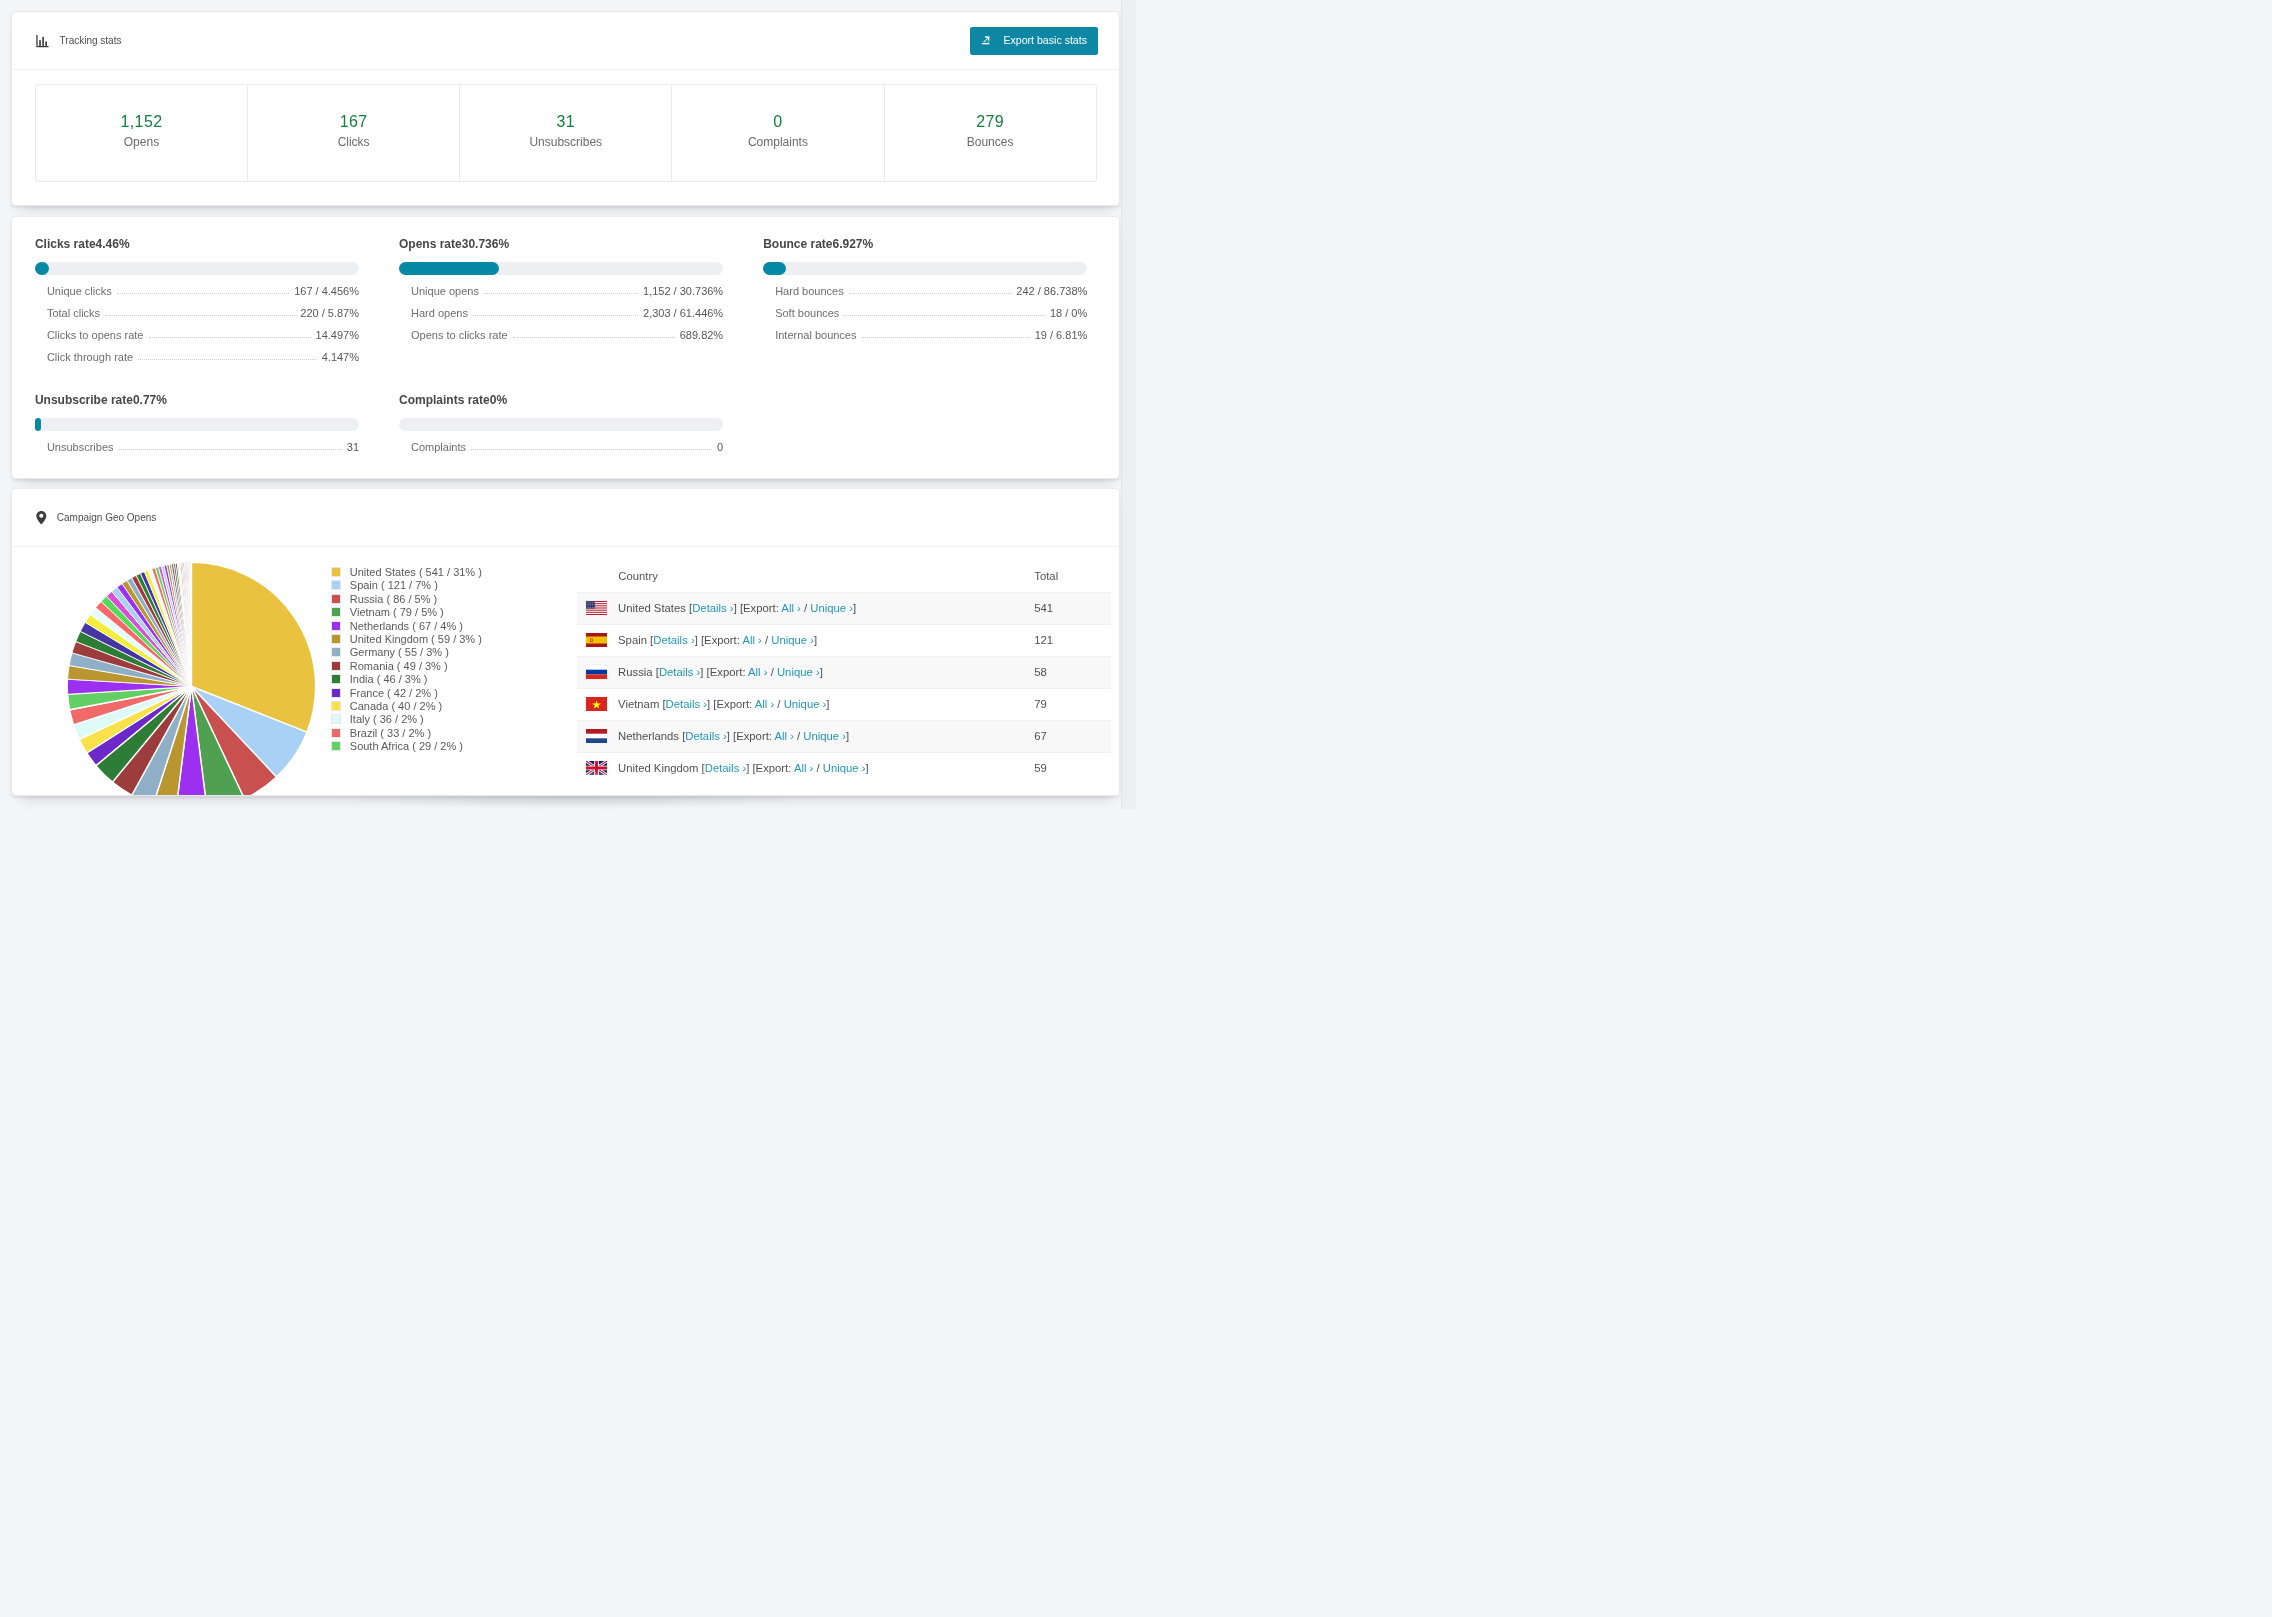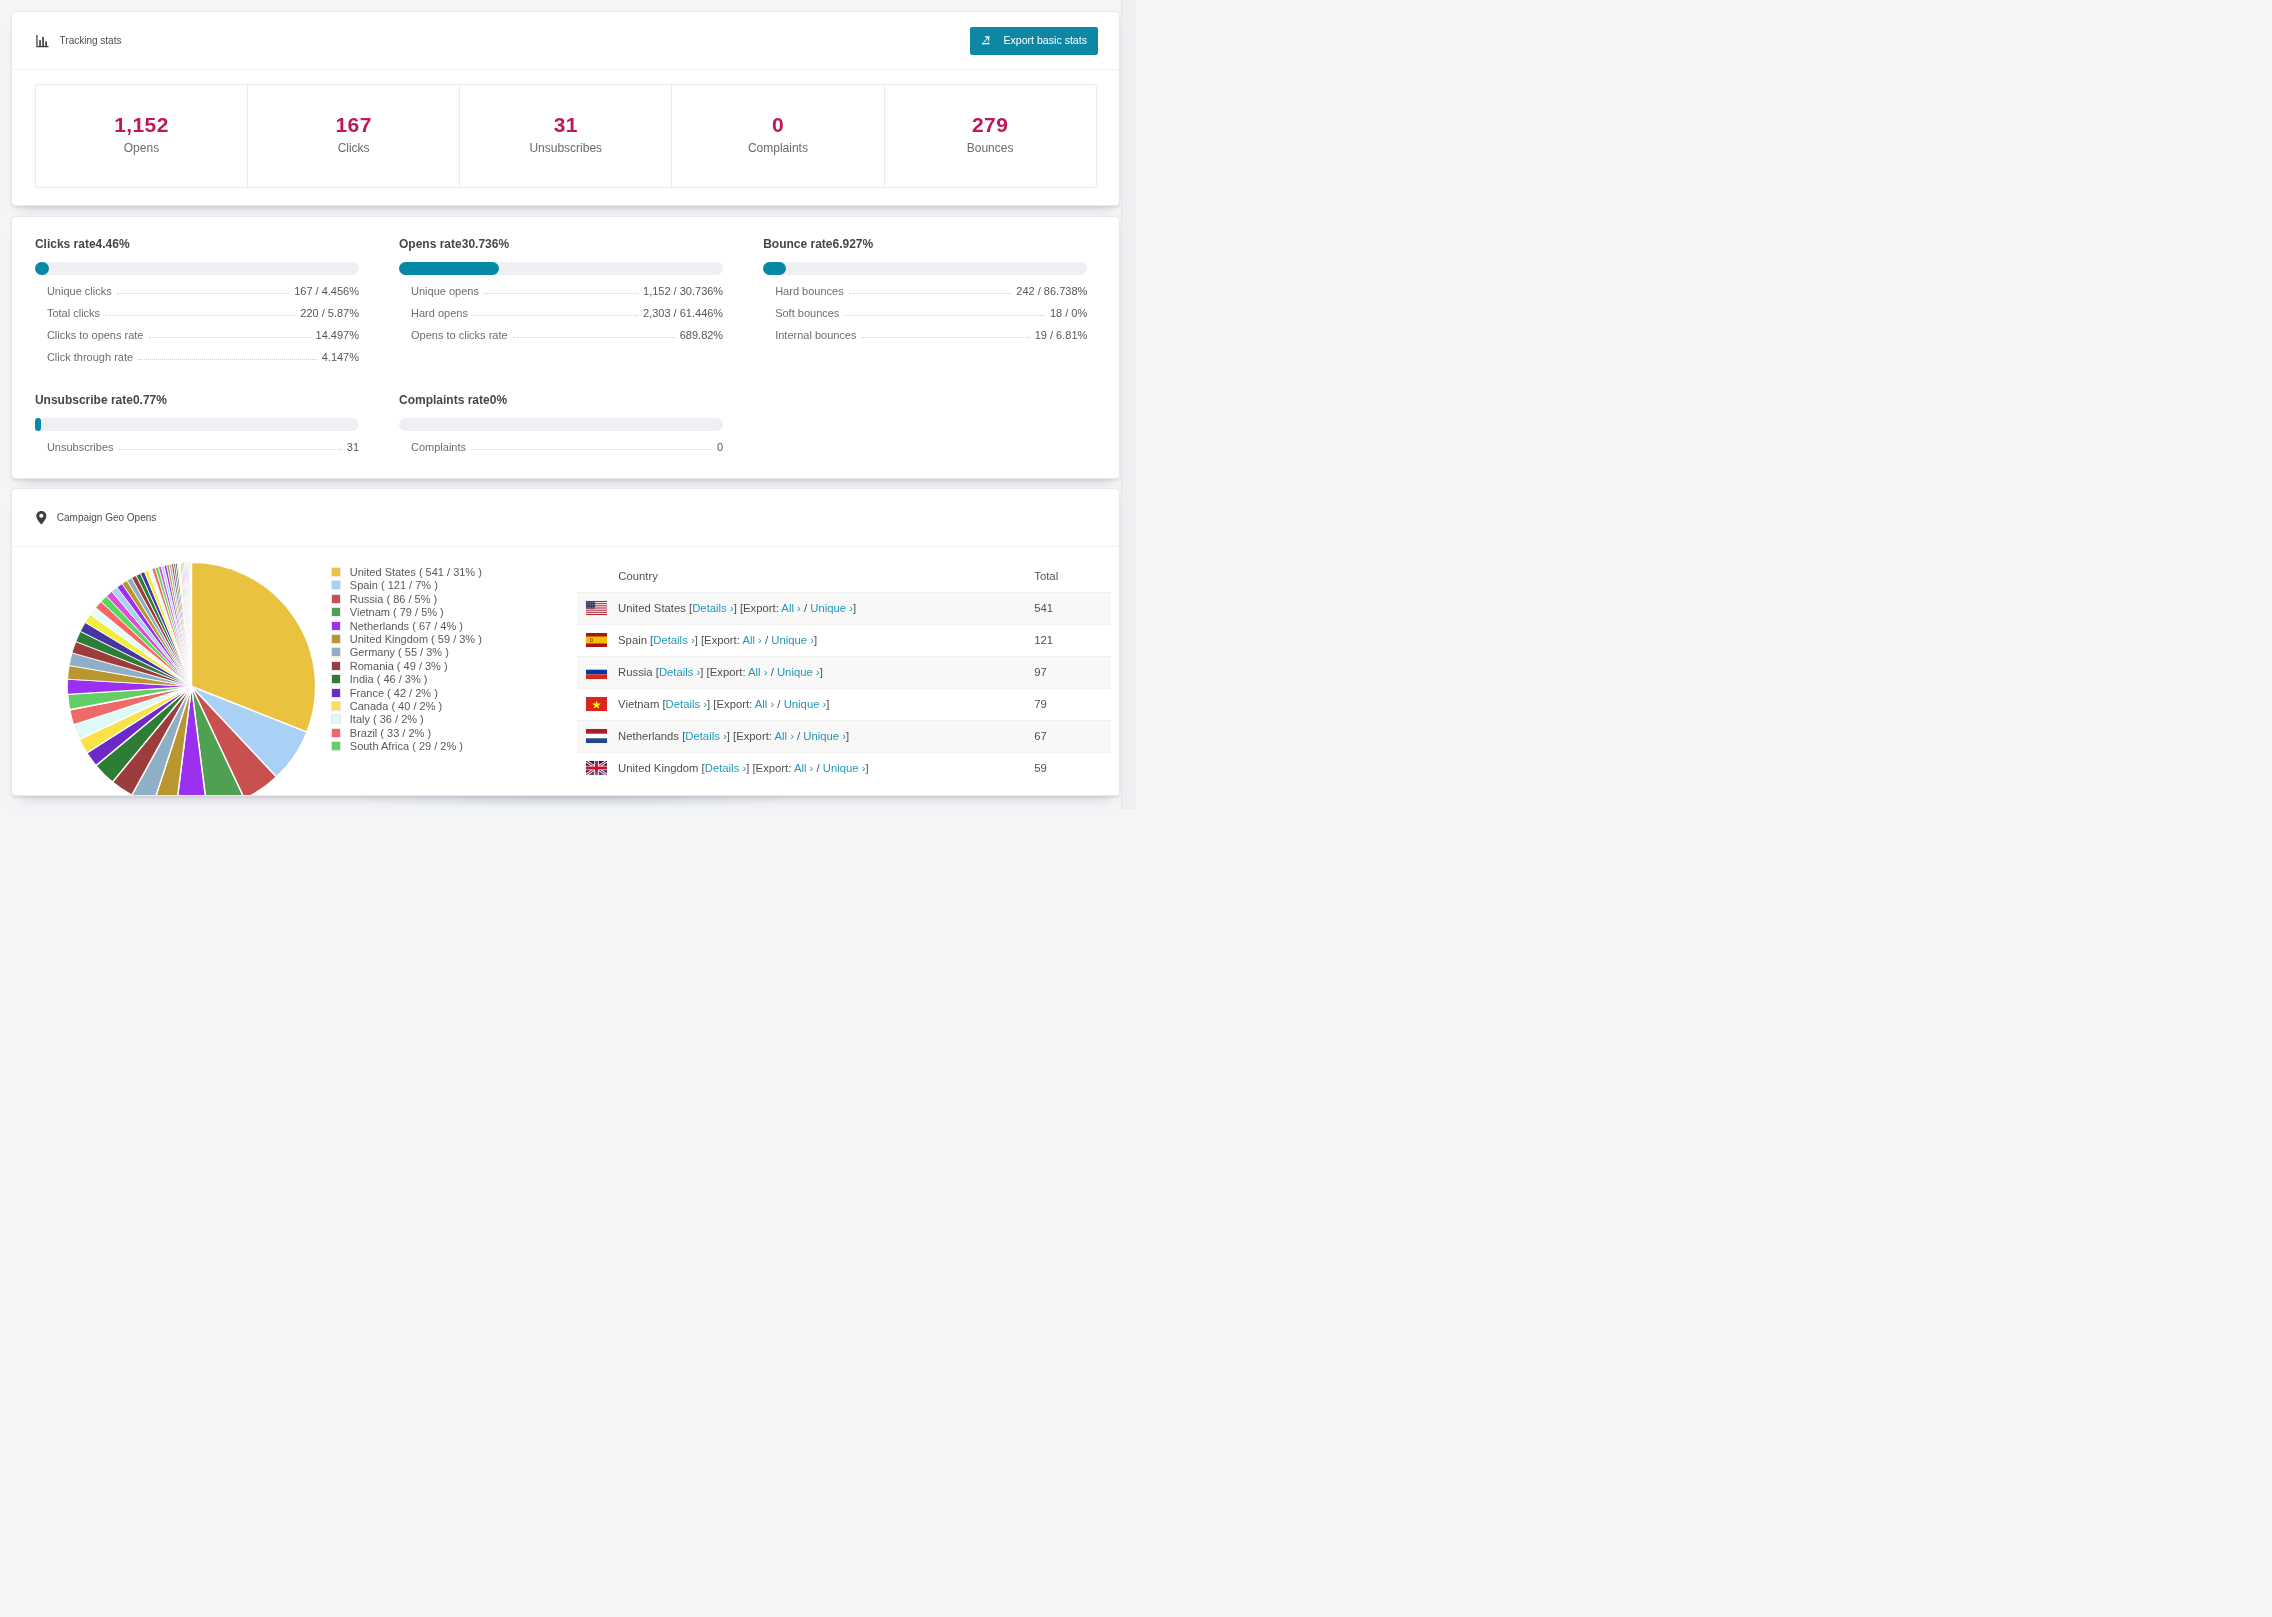--- a/index.html
+++ b/index.html
@@ -38,21 +38,21 @@
     display: flex; align-items: center; gap: 12px; cursor: pointer;
   }
 
   
   .summary {
     margin: 14px 22.6px; border: 0.7px solid #eaebee; border-radius: 2.8px; display: flex;
     background: #fff;
   }
   .sbox { flex: 1; text-align: center; padding: 28px 0 32px; }
   .sbox + .sbox { border-left: 0.7px solid #eaebee; }
-  .snum { font-size: 21px; font-weight: bold; color: #be185d; letter-spacing: 0.4px; }
+  .snum { font-size: 16px; font-weight: normal; color: #15803d; letter-spacing: 0.4px; }
   .slabel { font-size: 12px; color: #6a6a6a; margin-top: 3.5px; }
 
   
   .rates {
     padding: 20px 32px 21px 22.6px;
     display: grid; grid-template-columns: 1fr 1fr 1fr;
     column-gap: 40px; row-gap: 30px;
   }
   .rate-head { display: flex; justify-content: flex-start; font-weight: bold; font-size: 12px; color: #474747; margin-bottom: 10.6px; }
   .bar { height: 13.4px; background: #edeff2; border-radius: 7px; margin-bottom: 7px; position: relative; }
@@ -430,21 +430,21 @@
         </div>
         <div class="trow data alt">
           <span class="flag">
             <svg viewBox="0 0 30 20" preserveAspectRatio="none">
               <rect width="30" height="20" fill="#fff"></rect>
               <rect y="6.7" width="30" height="6.6" fill="#0039a6"></rect>
               <rect y="13.3" width="30" height="6.7" fill="#d52b1e"></rect>
             </svg>
           </span>
           <span><span>Russia [</span><span class="lnk">Details ›</span><span>] [Export: </span><span class="lnk">All ›</span><span> / </span><span class="lnk">Unique ›</span><span>]</span></span>
-          <span class="total">97</span>
+          <span class="total">58</span>
         </div>
         <div class="trow data">
           <span class="flag">
             <svg viewBox="0 0 30 20" preserveAspectRatio="none">
               <rect width="30" height="20" fill="#da251d"></rect>
               <path fill="#ffff00" d="M15 5l1.6 4.3 4.6.1-3.6 2.8 1.3 4.4L15 14l-3.9 2.6 1.3-4.4-3.6-2.8 4.6-.1z"></path>
             </svg>
           </span>
           <span><span>Vietnam [</span><span class="lnk">Details ›</span><span>] [Export: </span><span class="lnk">All ›</span><span> / </span><span class="lnk">Unique ›</span><span>]</span></span>
           <span class="total">79</span>

